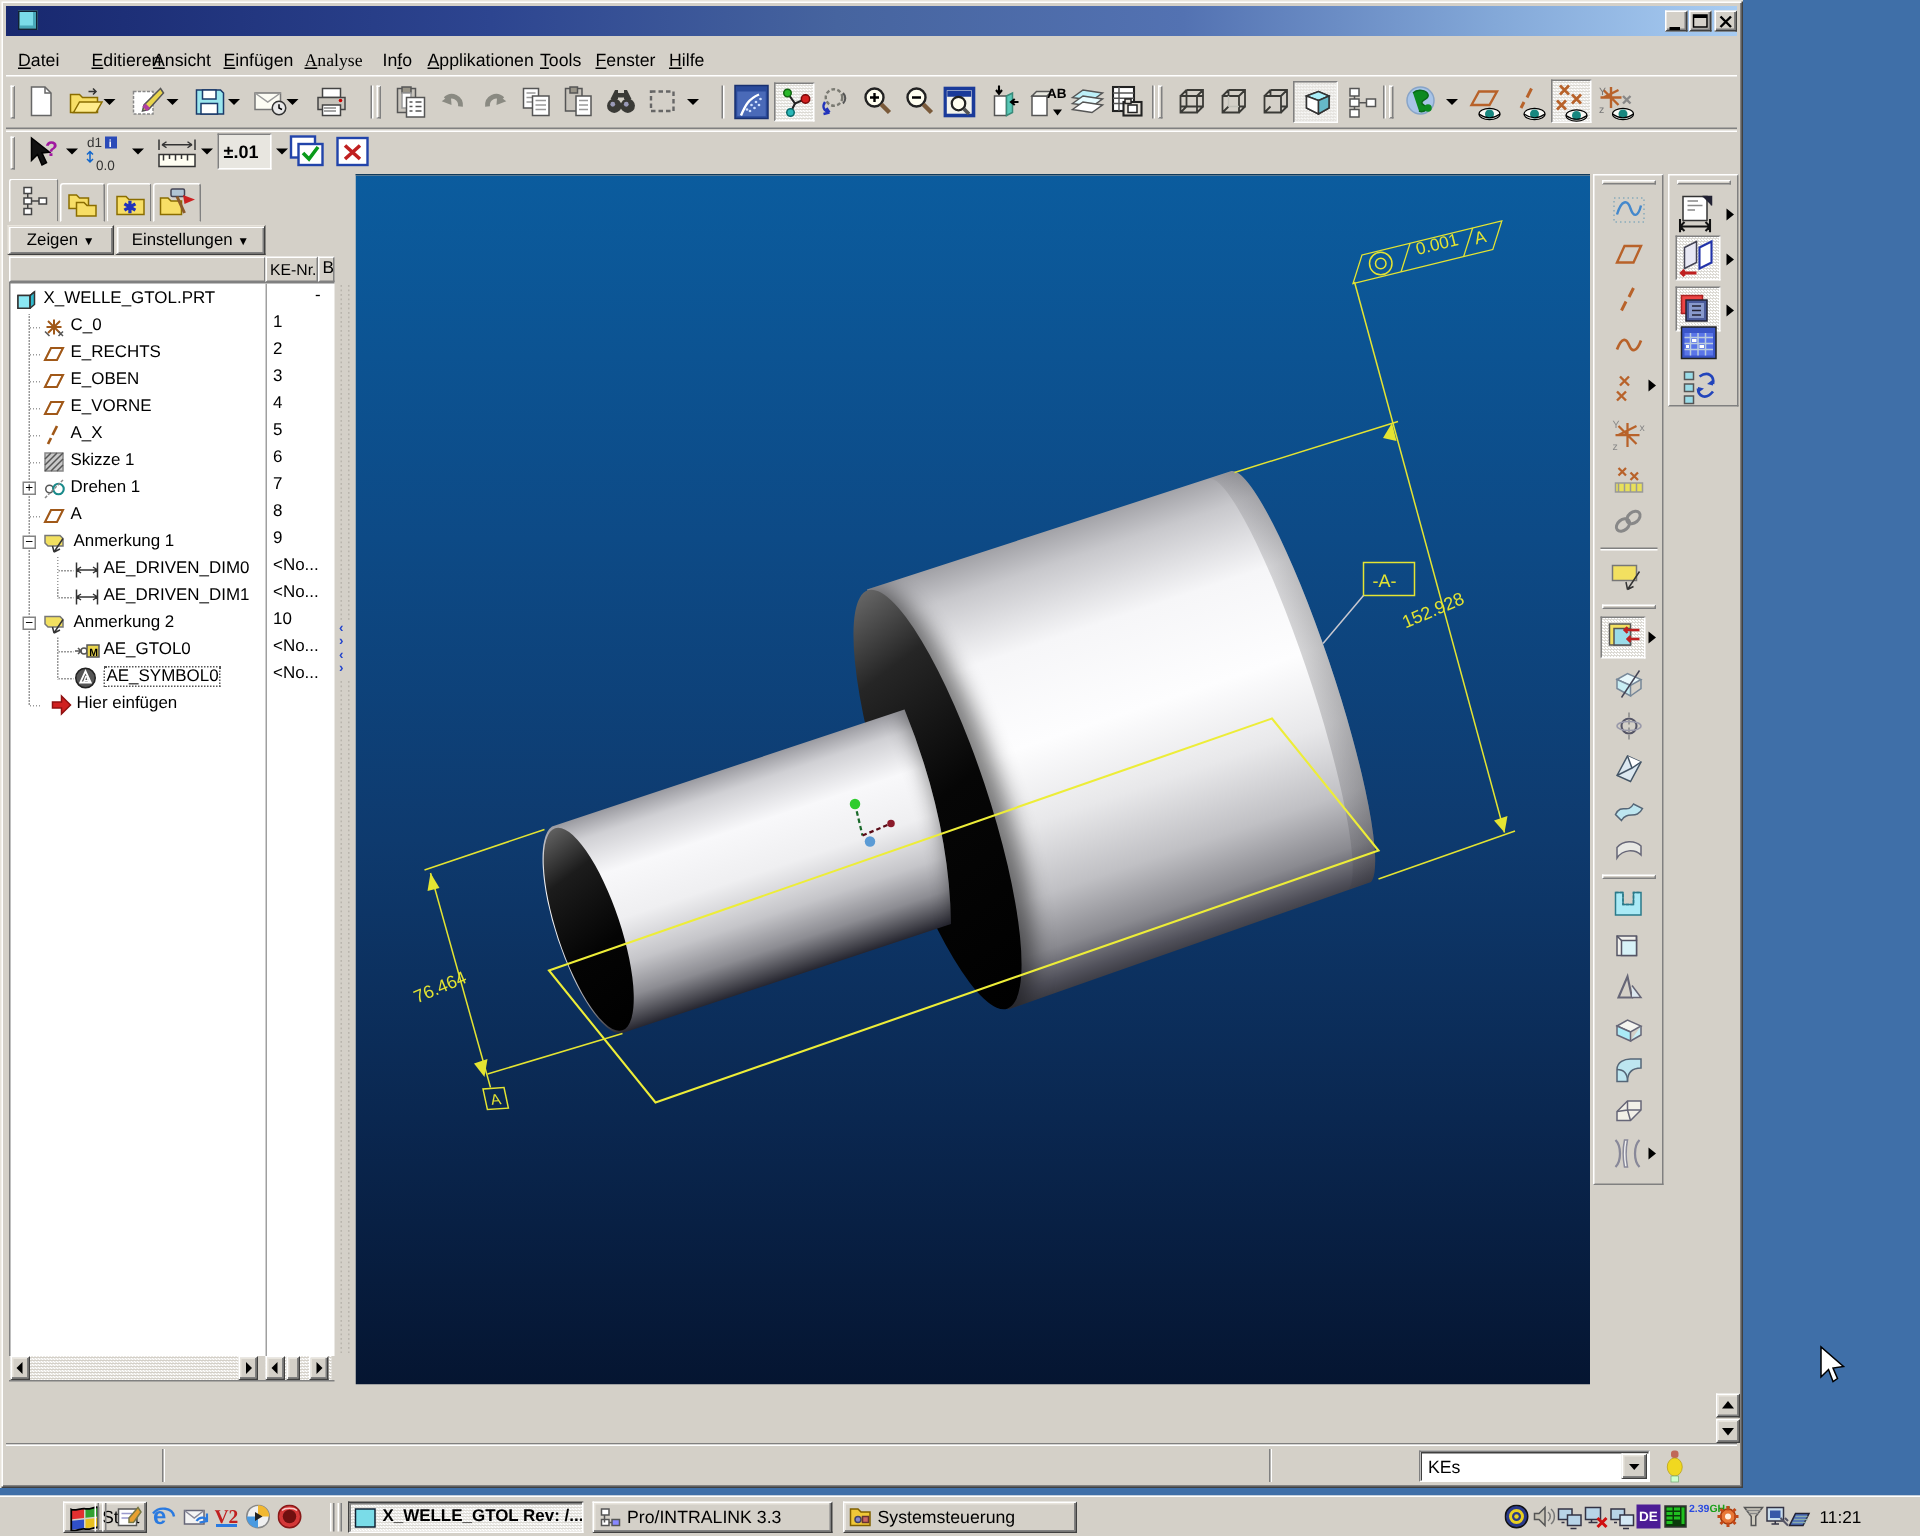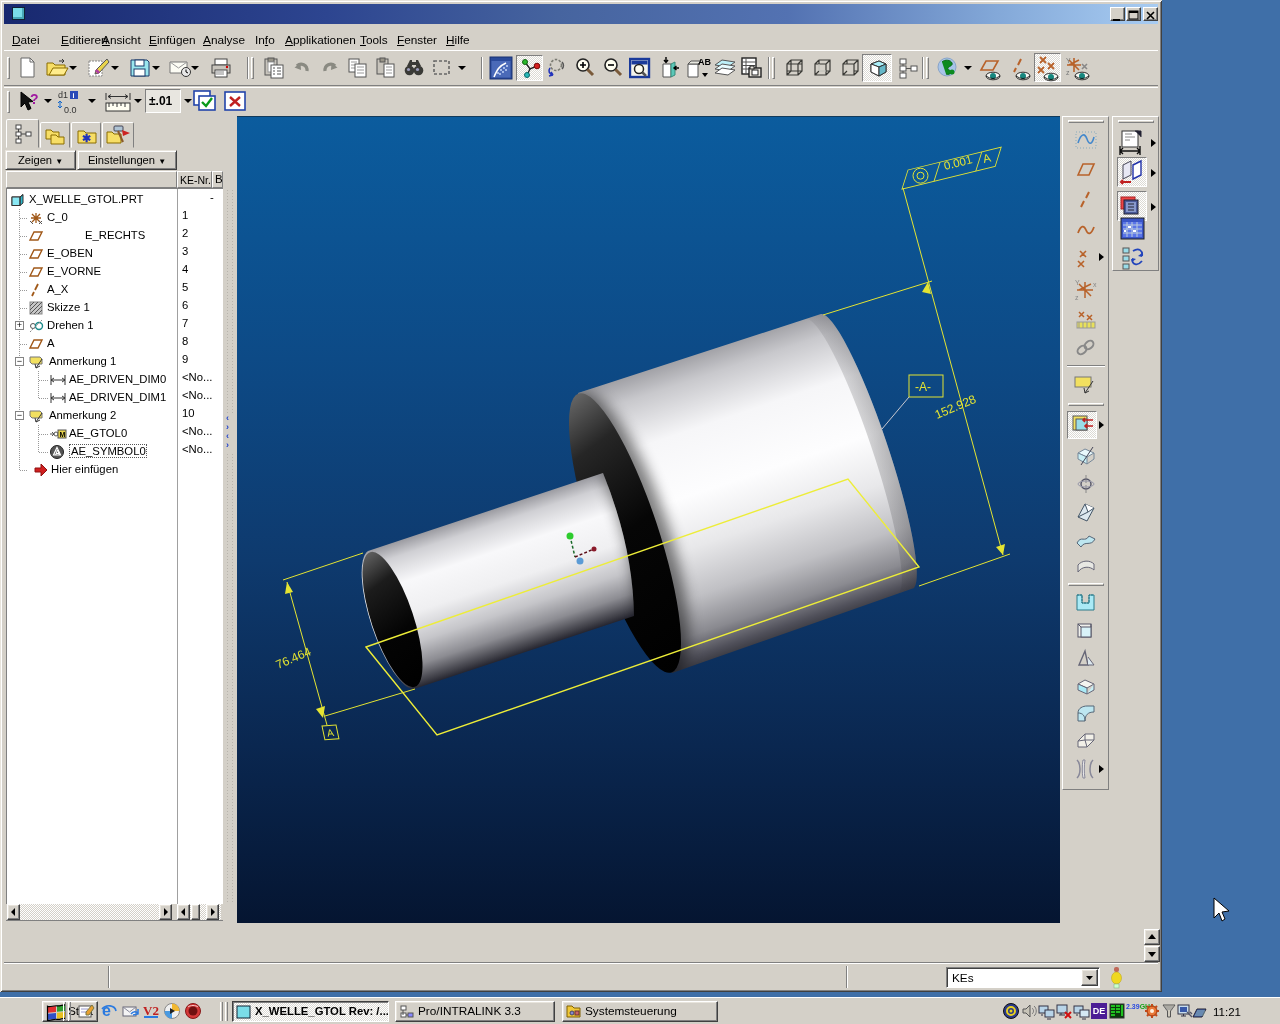--- a/index.html
+++ b/index.html
@@ -59,21 +59,21 @@
           <rect x="2" y="1" width="9" height="2" fill="#000"></rect>
         </svg></div>
     <div class="tbtn abs" style="left:1139px;top:3px;"><svg width="13" height="12">
           <path d="M3 2 L10 9 M10 2 L3 9" stroke="#000" stroke-width="1.6"></path>
         </svg></div>
   </div>
   <span class="mi" style="left:12px;"><u>D</u>atei</span>
   <span class="mi" style="left:49px;margin-left:12px;"><u>E</u>ditieren</span>
   <span class="mi" style="left:102px;"><u>A</u>nsicht</span>
   <span class="mi" style="left:149px;"><u>E</u>infügen</span>
-  <span class="mi" style="left:203px;"><u>A</u>nalyse</span>
+  <span class="mi" style="left:203px;font-family:Liberation Serif, serif;"><u>A</u>nalyse</span>
   <span class="mi" style="left:255px;">In<u>f</u>o</span>
   <span class="mi" style="left:285px;"><u>A</u>pplikationen</span>
   <span class="mi" style="left:360px;"><u>T</u>ools</span>
   <span class="mi" style="left:397px;"><u>F</u>enster</span>
   <span class="mi" style="left:446px;"><u>H</u>ilfe</span>
   <div id="tb1" class="abs"></div>
   <div id="tb2" class="abs"></div>
 
   <div class="grip" style="left:7px;top:57px;"></div>
   <svg class="icon" style="left:17px;top:57px;" width="22" height="22">
@@ -392,21 +392,21 @@
           </g>
           <path d="M11 11 L14 14 M14 11 L11 14 M2 11 L5 14" stroke="#555"></path>
         </svg>
         <span class="abs" style="left:40px;top:2px;">C_0</span>
         <span class="kv">1</span>
       </div>
     <div class="trow" style="top:38px;">
         <svg class="abs" style="left:21px;top:1px;" width="16" height="16">
           <path d="M2 12 L6 4 L14 4 L10 12 Z" fill="none" stroke="#a05818" stroke-width="1.4"></path>
         </svg>
-        <span class="abs" style="left:40px;top:2px;margin-left:38px;">E_RECHTS</span>
+        <span class="abs" style="left:40px;top:2px;">E_RECHTS</span>
         <span class="kv">2</span>
       </div>
     <div class="trow" style="top:56px;">
         <svg class="abs" style="left:21px;top:1px;" width="16" height="16">
           <path d="M2 12 L6 4 L14 4 L10 12 Z" fill="none" stroke="#a05818" stroke-width="1.4"></path>
         </svg>
         <span class="abs" style="left:40px;top:2px;">E_OBEN</span>
         <span class="kv">3</span>
       </div>
     <div class="trow" style="top:74px;">

